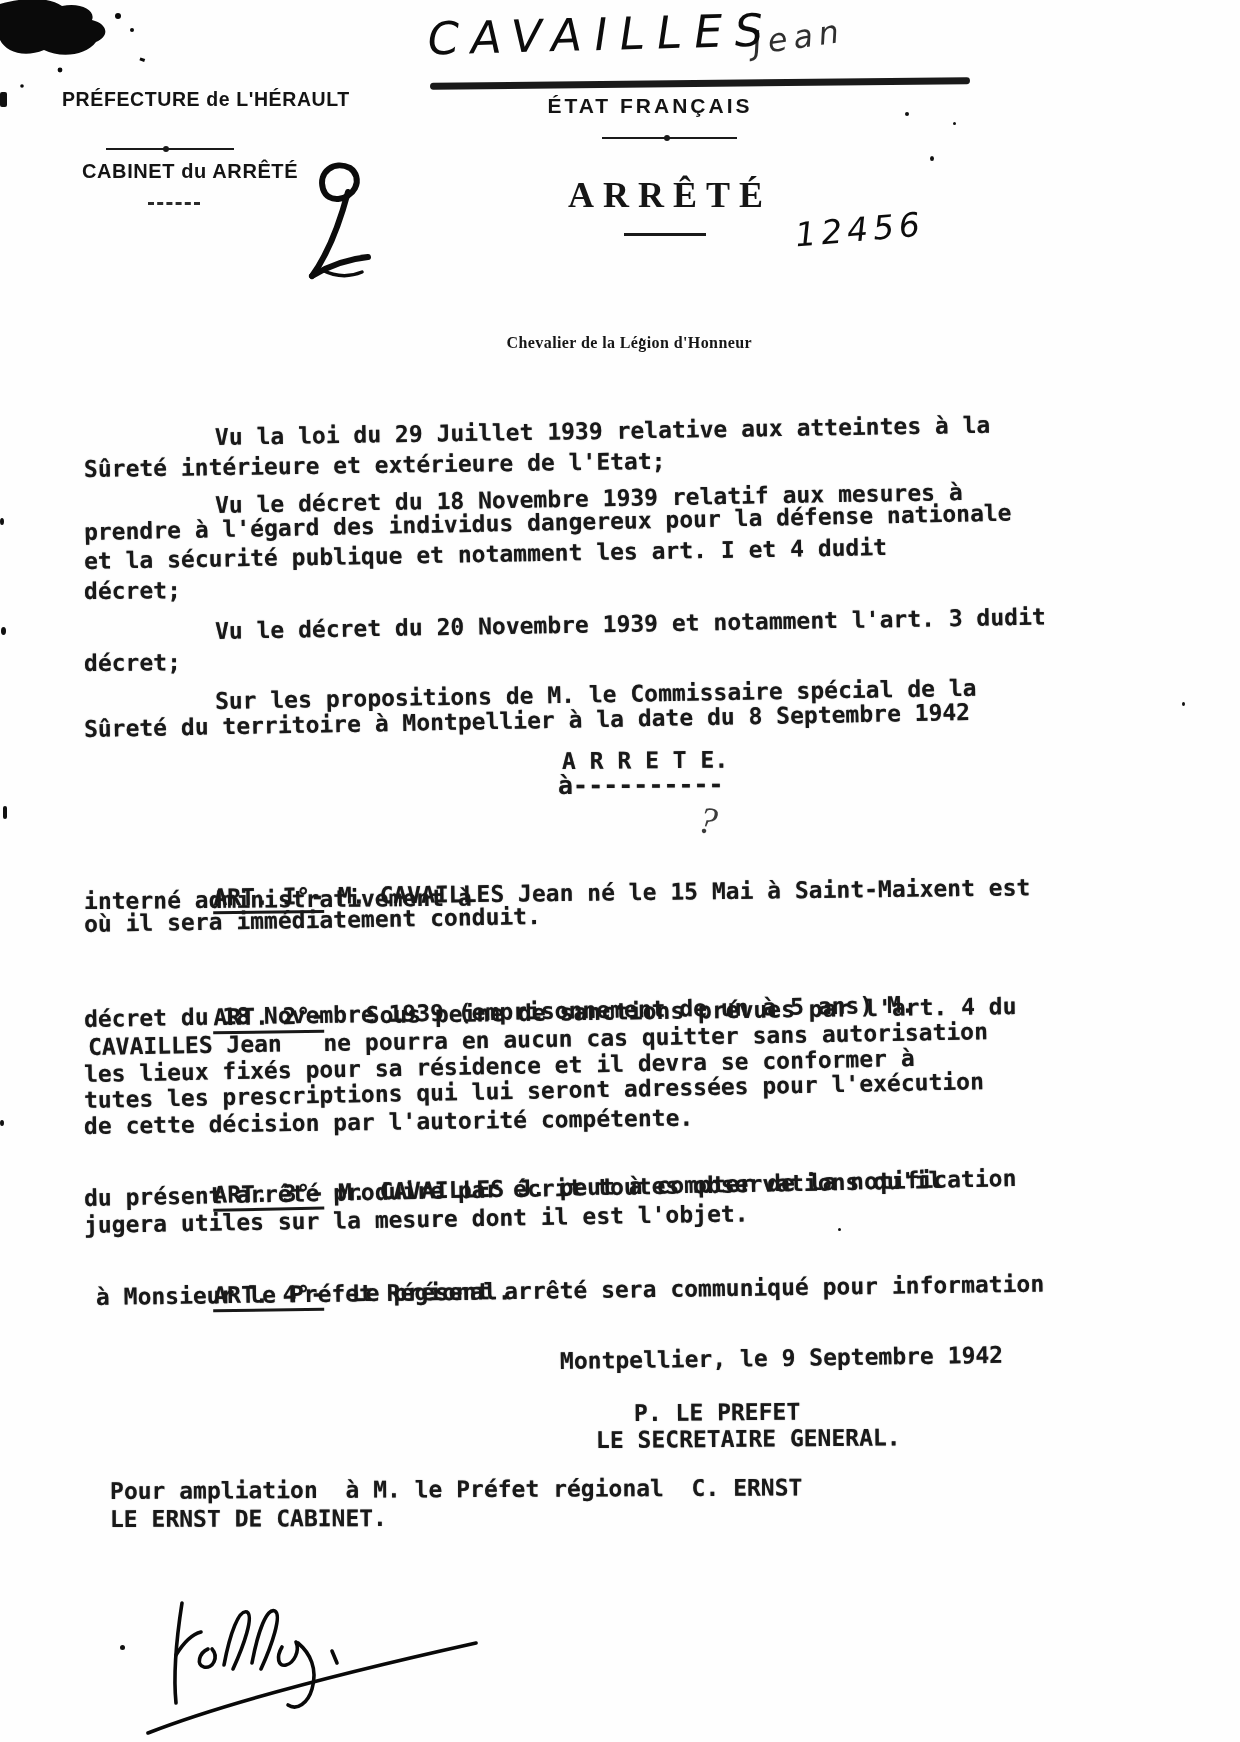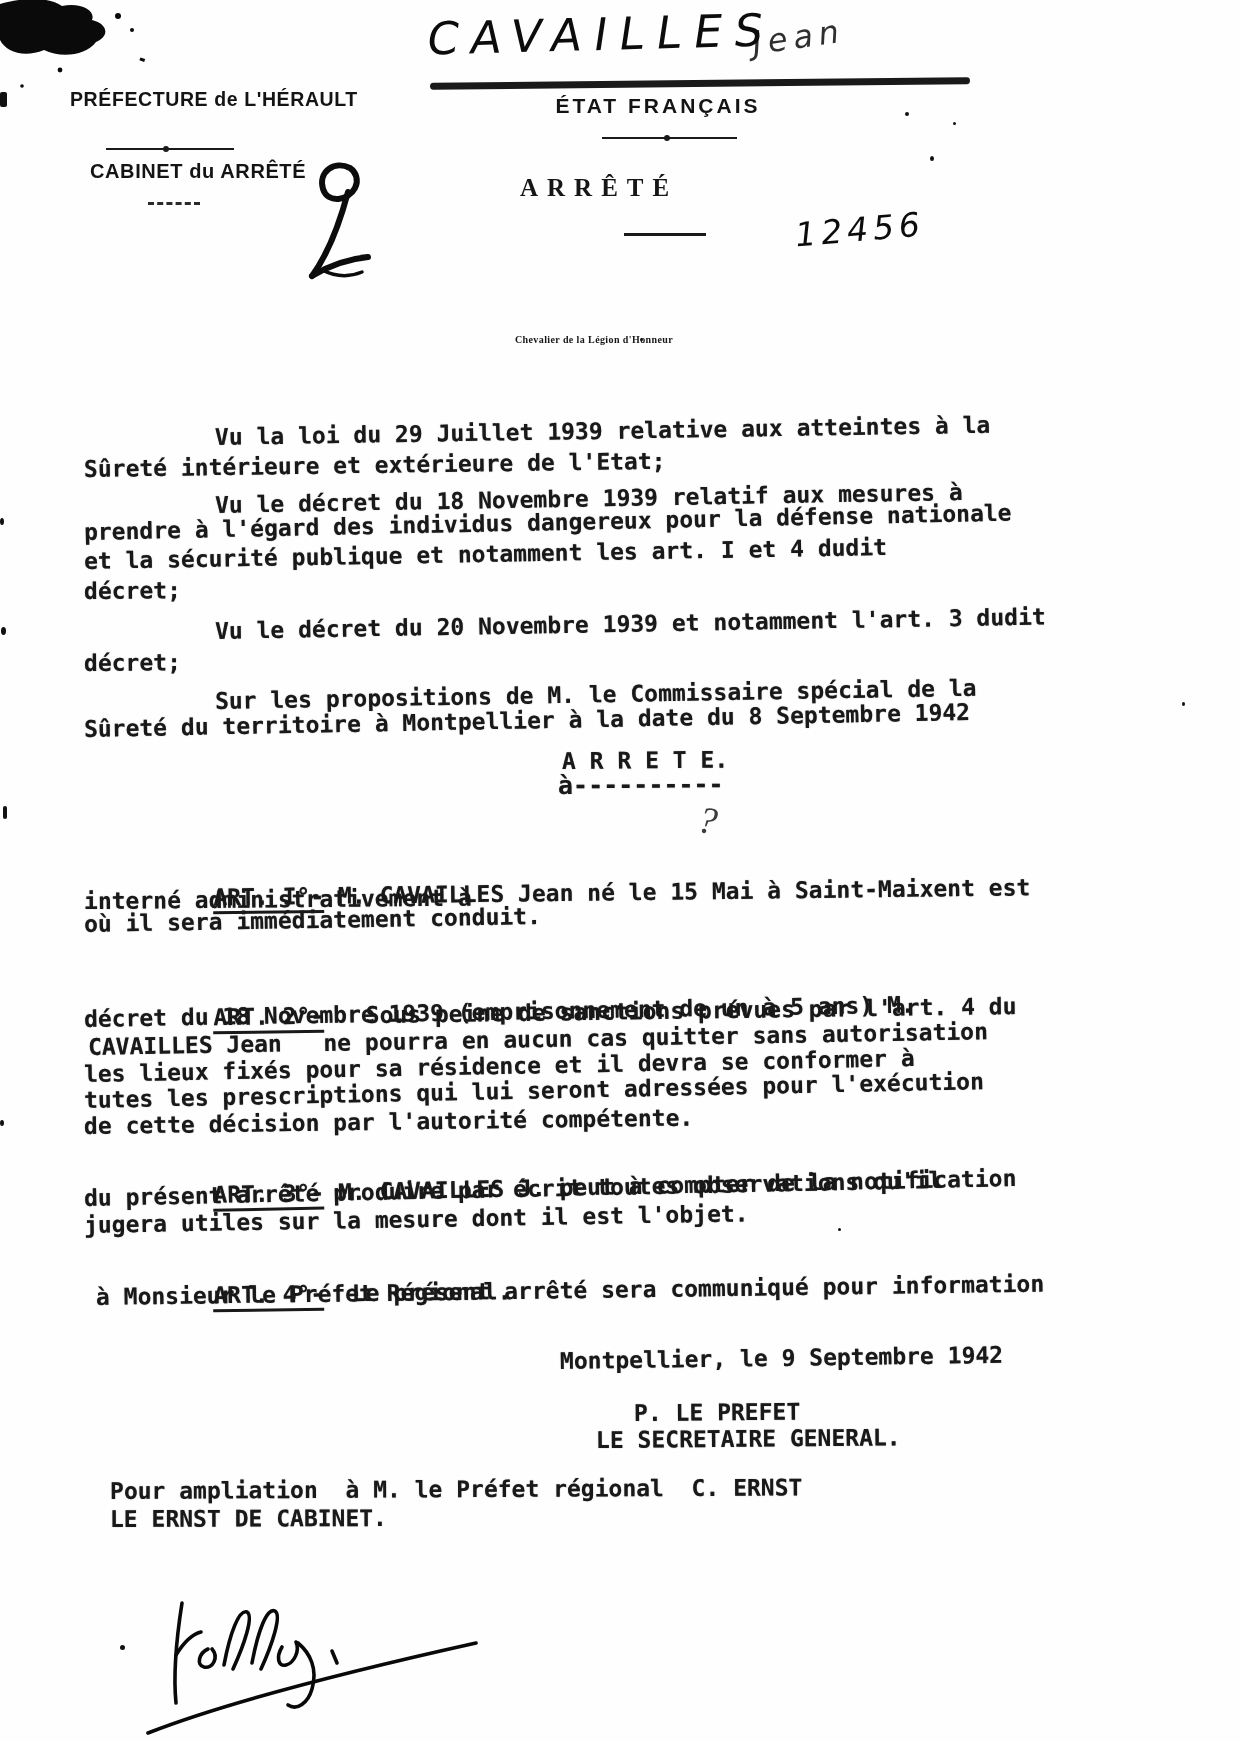--- a/index.html
+++ b/index.html
@@ -10,21 +10,21 @@
   }
   
   .tw {
     position:absolute; white-space:pre;
     font:700 23px/27px "DejaVu Sans Mono", monospace;
     color:#191919; text-shadow:0 0 1px rgba(25,25,25,.55);
     transform-origin:left center;
   }
   .tw .art-label { border-bottom:3px solid #191919; padding-bottom:1px; }
   
-  .hdr-sans { position:absolute; font-family:"Liberation Sans", sans-serif; font-weight:700; color:#141414; white-space:pre;margin-left:8px; }
+  .hdr-sans { position:absolute; font-family:"Liberation Sans", sans-serif; font-weight:700; color:#141414; white-space:pre; }
   .hdr-serif { position:absolute; font-family:"Liberation Serif", serif; font-weight:700; color:#161616; white-space:pre; }
   .rule { position:absolute; background:#1a1a1a; }
   .rule-dot { position:absolute; width:6px; height:6px; background:#1a1a1a; border-radius:50%; }
   .dashed-rule { position:absolute; border-top:3px dashed #2a2a2a; }
   
   .hand { position:absolute; font-family:"DejaVu Sans", sans-serif; color:#0c0c0c; white-space:pre; }
   .speck { position:absolute; background:#111; border-radius:50%; }
   svg.ink { position:absolute; overflow:visible; }
 </style>
 </head>
@@ -61,35 +61,35 @@
   <div class="dashed-rule" style="left:148px;top:202px;width:52px"></div>
 
   <div class="hand" style="left:428px;top:8px;font-size:45px;letter-spacing:12px;transform:skewX(-10deg) rotate(-1.5deg)">CAVAILLES</div>
   <div class="hand" style="left:752px;top:18px;font-size:32px;font-style:italic;letter-spacing:6px;transform:rotate(-8deg);opacity:.85">Jean</div>
   <div class="rule" style="left:430px;top:80px;width:540px;height:7px;border-radius:4px/60%;transform:rotate(-.6deg)"></div>
 
   <div class="hdr-sans" style="left:505px;top:94px;width:290px;text-align:center;font-size:21px;letter-spacing:3px">ÉTAT FRANÇAIS</div>
   <div class="rule" style="left:602px;top:137px;width:135px;height:2px"></div>
   <div class="rule-dot" style="left:664px;top:135px"></div>
 
-  <div class="hdr-serif" style="left:520px;top:174px;width:220px;text-align:left;font-size:25px;letter-spacing:9px">ARRÊTÉ</div>
+  <div class="hdr-serif" style="left:560px;top:174px;width:220px;text-align:center;font-size:36px;letter-spacing:9px">ARRÊTÉ</div>
   <div class="rule" style="left:624px;top:233px;width:82px;height:3px"></div>
 
   <svg class="ink" style="left:292px;top:158px;width:105px;height:128px" viewBox="0 0 105 128">
     <g fill="none" stroke="#0c0c0c" stroke-width="6" stroke-linecap="round">
       <path d="M58,10 C42,2 26,14 31,31 C36,46 56,43 63,30 C67,22 64,14 58,10"></path>
       <path d="M56,34 C48,64 36,96 20,118"></path>
       <path d="M20,118 C38,107 56,101 76,99"></path>
       <path d="M30,112 C44,119 58,119 70,114" stroke-width="3.5"></path>
     </g>
   </svg>
 
   <div class="hand" style="left:795px;top:210px;font-size:33px;font-style:italic;letter-spacing:5px;transform:rotate(-5deg)">12456</div>
 
-  <div class="hdr-serif" style="left:464px;top:334px;width:260px;text-align:center;font-size:10px;letter-spacing:.4px">Chevalier de la Légion d'Honneur</div>
+  <div class="hdr-serif" style="left:492px;top:334px;width:260px;text-align:right;font-size:16px;letter-spacing:.4px">Chevalier de la Légion d'Honneur</div>
 
   <div class="tw" style="left:215px;top:424px;transform:rotate(-.9deg)">Vu la loi du 29 Juillet 1939 relative aux atteintes à la</div>
   <div class="tw" style="left:84px;top:456px;transform:rotate(-.8deg)">Sûreté intérieure et extérieure de l'Etat;</div>
 
   <div class="tw" style="left:215px;top:492px;transform:rotate(-1deg)">Vu le décret du 18 Novembre 1939 relatif aux mesures à</div>
   <div class="tw" style="left:84px;top:519px;transform:rotate(-1.2deg)">prendre à l'égard des individus dangereux pour la défense nationale</div>
   <div class="tw" style="left:84px;top:548px;transform:rotate(-1deg)">et la sécurité publique et notamment les art. I et 4 dudit</div>
   <div class="tw" style="left:84px;top:578px;transform:rotate(-.5deg)">décret;</div>
 
   <div class="tw" style="left:215px;top:618px;transform:rotate(-1deg)">Vu le décret du 20 Novembre 1939 et notamment l'art. 3 dudit</div>

